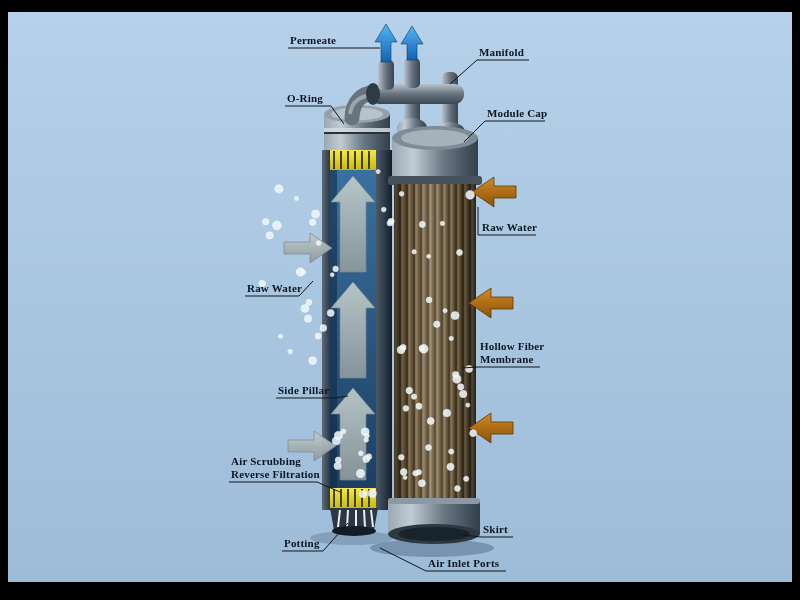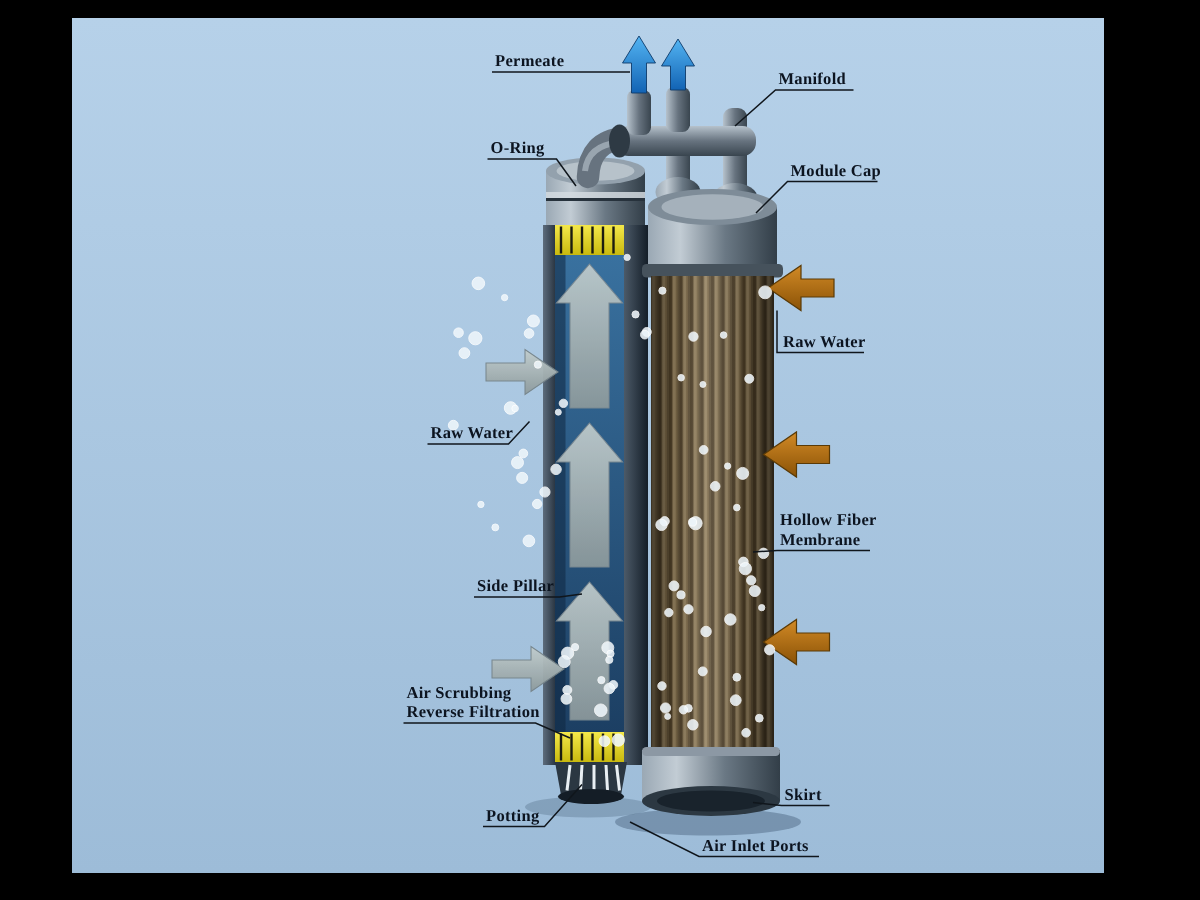--- a/index.html
+++ b/index.html
@@ -1,17 +1,17 @@
 <!DOCTYPE html>
 <html><head>
 <meta charset="utf-8">
 <style>
   html,body{margin:0;padding:0;background:#000;}
-  .stage{position:relative;width:696px;height:600px;overflow:hidden;background:#000;
-         font-family:"Liberation Serif", serif;margin-left:40px;}
+  .stage{position:relative;width:800px;height:600px;overflow:hidden;background:#000;
+         font-family:"Liberation Serif", serif;}
   .stage svg{position:absolute;left:0;top:0;}
   .lbl{font:bold 11px "Liberation Serif", serif;fill:#0c1420;letter-spacing:.2px;}
   .leader{stroke:#10161c;stroke-width:1;fill:none;}
   .bubble{fill:#eef6fb;stroke:#ffffff;stroke-width:.6;opacity:.88;}
   .hatch{stroke:#1c1c10;stroke-width:1.6;}
   .slit{stroke:#e9eff3;stroke-width:2;}
 </style>
 </head>
 <body>
 

